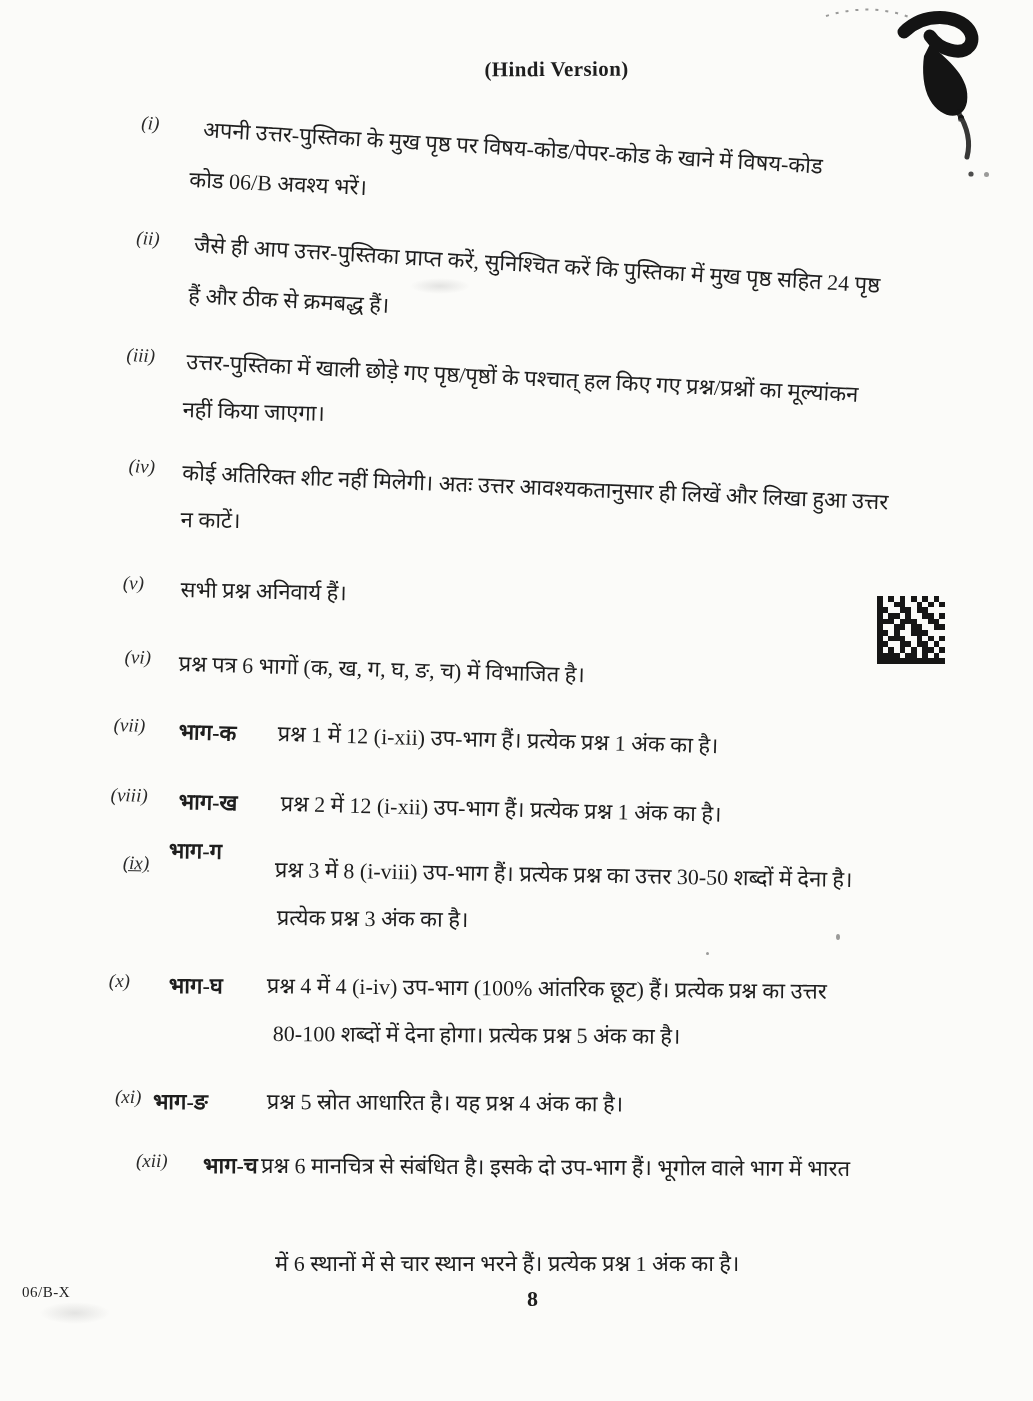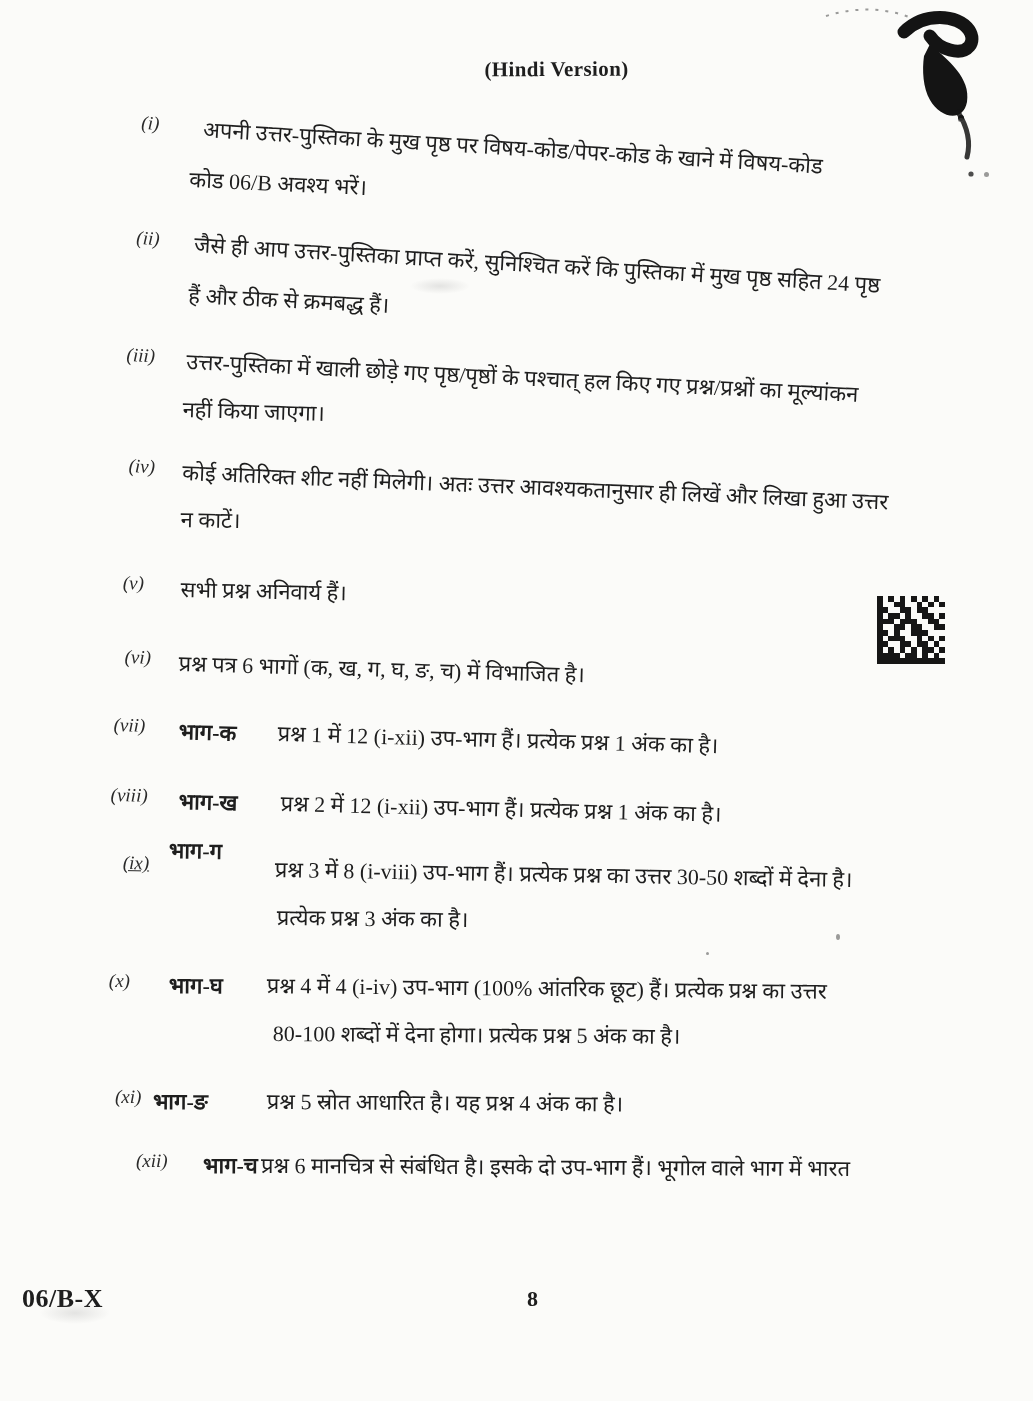--- a/index.html
+++ b/index.html
@@ -19,21 +19,21 @@
   .marker{
     position:absolute; font-style:italic; font-size:19px; color:#2a2a2a;
     transform-origin:left top; white-space:nowrap;
   }
   .hline{
     position:absolute; font-size:22px; line-height:1.3; white-space:nowrap;
     transform-origin:left top; color:var(--ink);
   }
   .part{ font-weight:bold; }
   .footer-code{
-    position:absolute; left:22px; top:1284px; font-size:26px; font-weight:bold;
+    position:absolute; left:22px; top:1284px; font-size:15px; font-weight:normal;
     letter-spacing:.5px;
   }
   .footer-page{
     position:absolute; left:527px; top:1286px; font-size:22px; font-weight:bold;
   }
   .barcode{ position:absolute; left:877px; top:596px; width:68px; height:68px; }
   .ink-smudge{ position:absolute; left:818px; top:0; width:215px; height:205px; pointer-events:none; }
   .speck{ position:absolute; background:#4a4a4a; border-radius:50%; opacity:.55; }
   .smudge{ position:absolute; border-radius:50%; opacity:.18;
     background:radial-gradient(closest-side,#777,transparent); }
@@ -198,20 +198,21 @@
   <div class="hline" style="left:267px; top:972px; transform:rotate(.6deg);">प्रश्न 4 में 4 (i-iv) उप-भाग (100% आंतरिक छूट) हैं। प्रत्येक प्रश्न का उत्तर</div>
   <div class="hline" style="left:273px; top:1020px; transform:rotate(.4deg);">80-100 शब्दों में देना होगा। प्रत्येक प्रश्न 5 अंक का है।</div>
 
   <div class="marker" style="left:101px; top:1086px; transform:rotate(.4deg);margin-left:14px;">(xi)</div>
   <div class="hline part" style="left:153px; top:1088px; transform:rotate(.3deg);">भाग-ङ</div>
   <div class="hline" style="left:267px; top:1088px; transform:rotate(.4deg);">प्रश्न 5 स्रोत आधारित है। यह प्रश्न 4 अंक का है।</div>
 
   <div class="marker" style="left:99px; top:1150px; transform:rotate(.1deg);margin-left:37px;">(xii)</div>
   <div class="hline part" style="left:165px; top:1152px; transform:rotate(.1deg);margin-left:38px;">भाग-च</div>
   <div class="hline" style="left:261px; top:1152px; transform:rotate(.3deg);">प्रश्न 6 मानचित्र से संबंधित है। इसके दो उप-भाग हैं। भूगोल वाले भाग में भारत</div>
+  <div class="hline" style="left:275px; top:1250px;">में 6 स्थानों में से चार स्थान भरने हैं। प्रत्येक प्रश्न 1 अंक का है।</div>
 
   <div class="footer-code">06/B-X</div>
   <div class="footer-page">8</div>
 
   <div class="speck" style="left:958px; top:118px; width:6px; height:4px;"></div>
   <div class="speck" style="left:984px; top:172px; width:5px; height:5px;"></div>
   <div class="speck" style="left:836px; top:934px; width:4px; height:6px;"></div>
   <div class="speck" style="left:706px; top:952px; width:3px; height:3px;"></div>
   <div class="smudge" style="left:40px; top:1302px; width:70px; height:22px;"></div>
   <div class="smudge" style="left:410px; top:278px; width:60px; height:16px;"></div>

